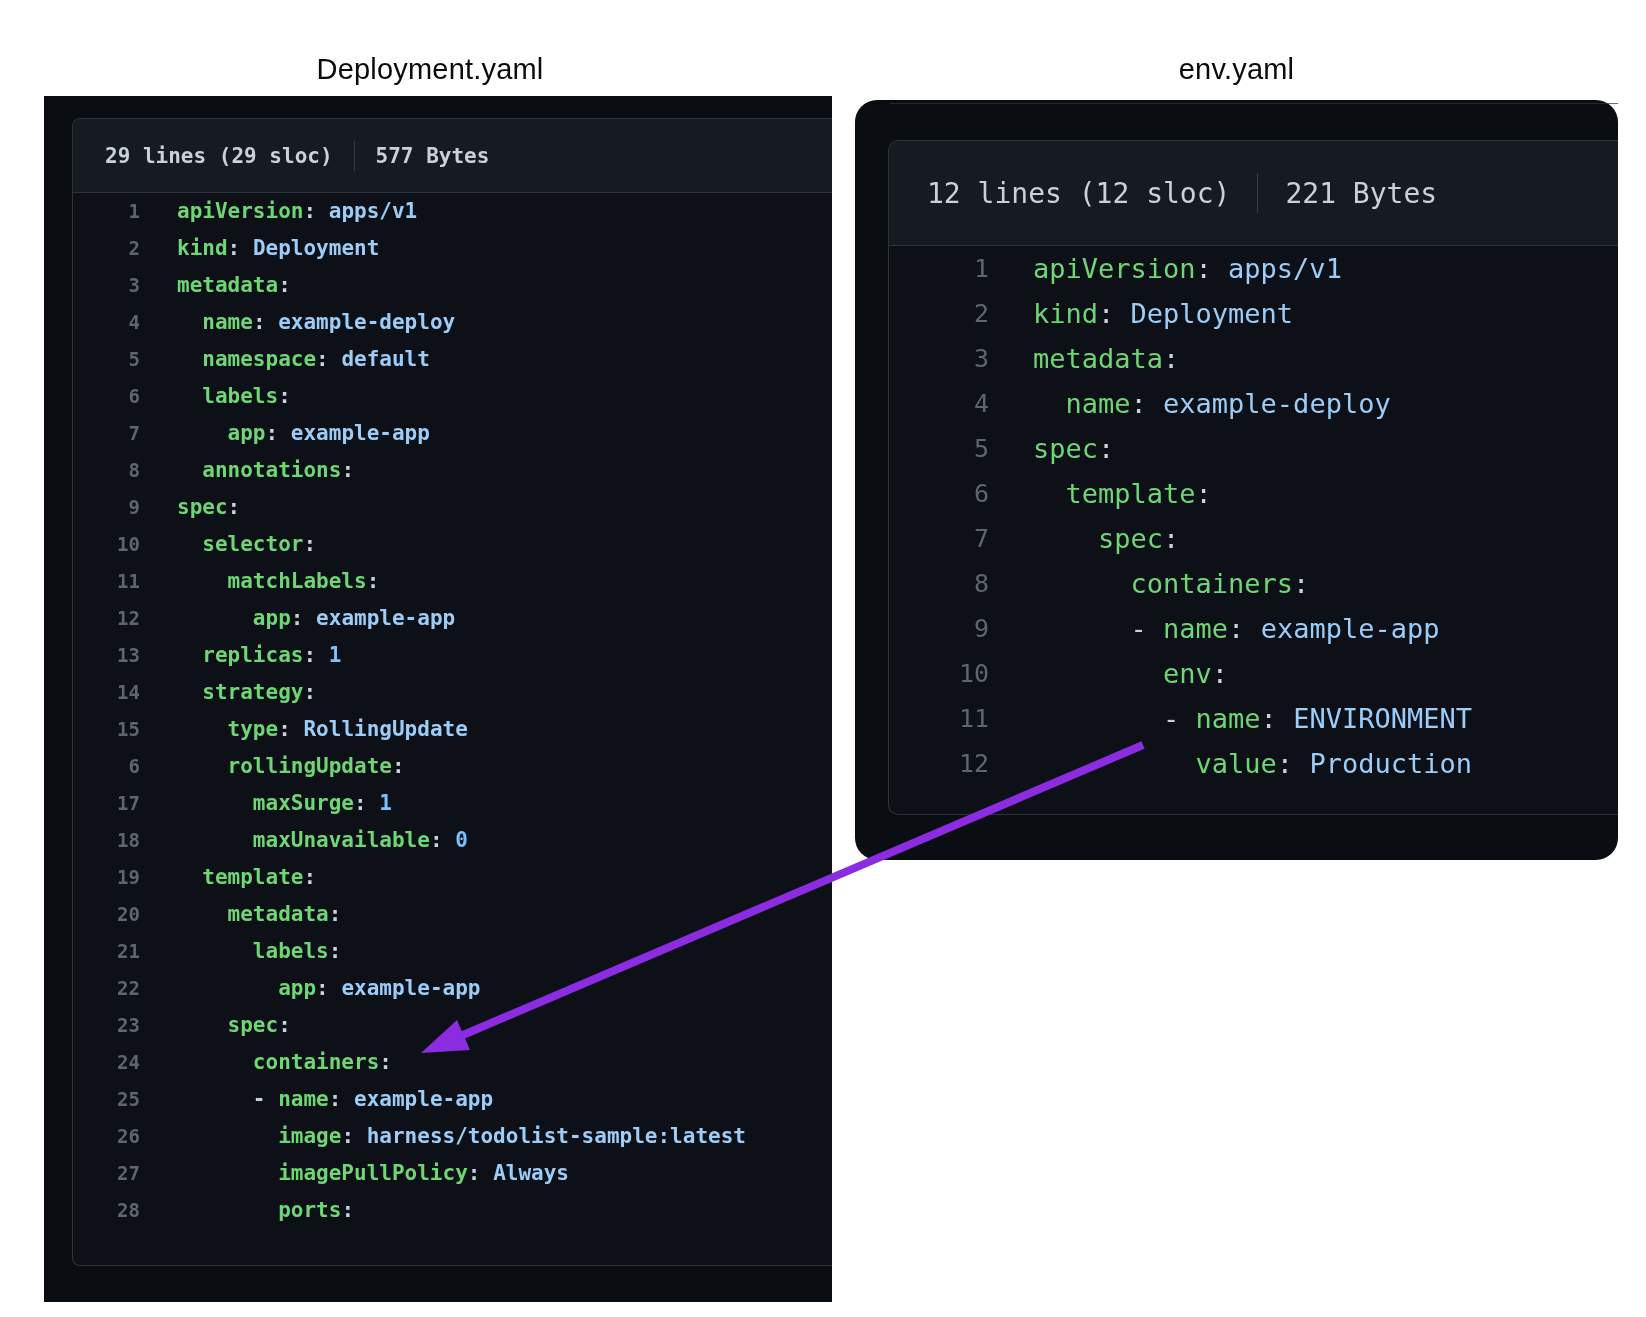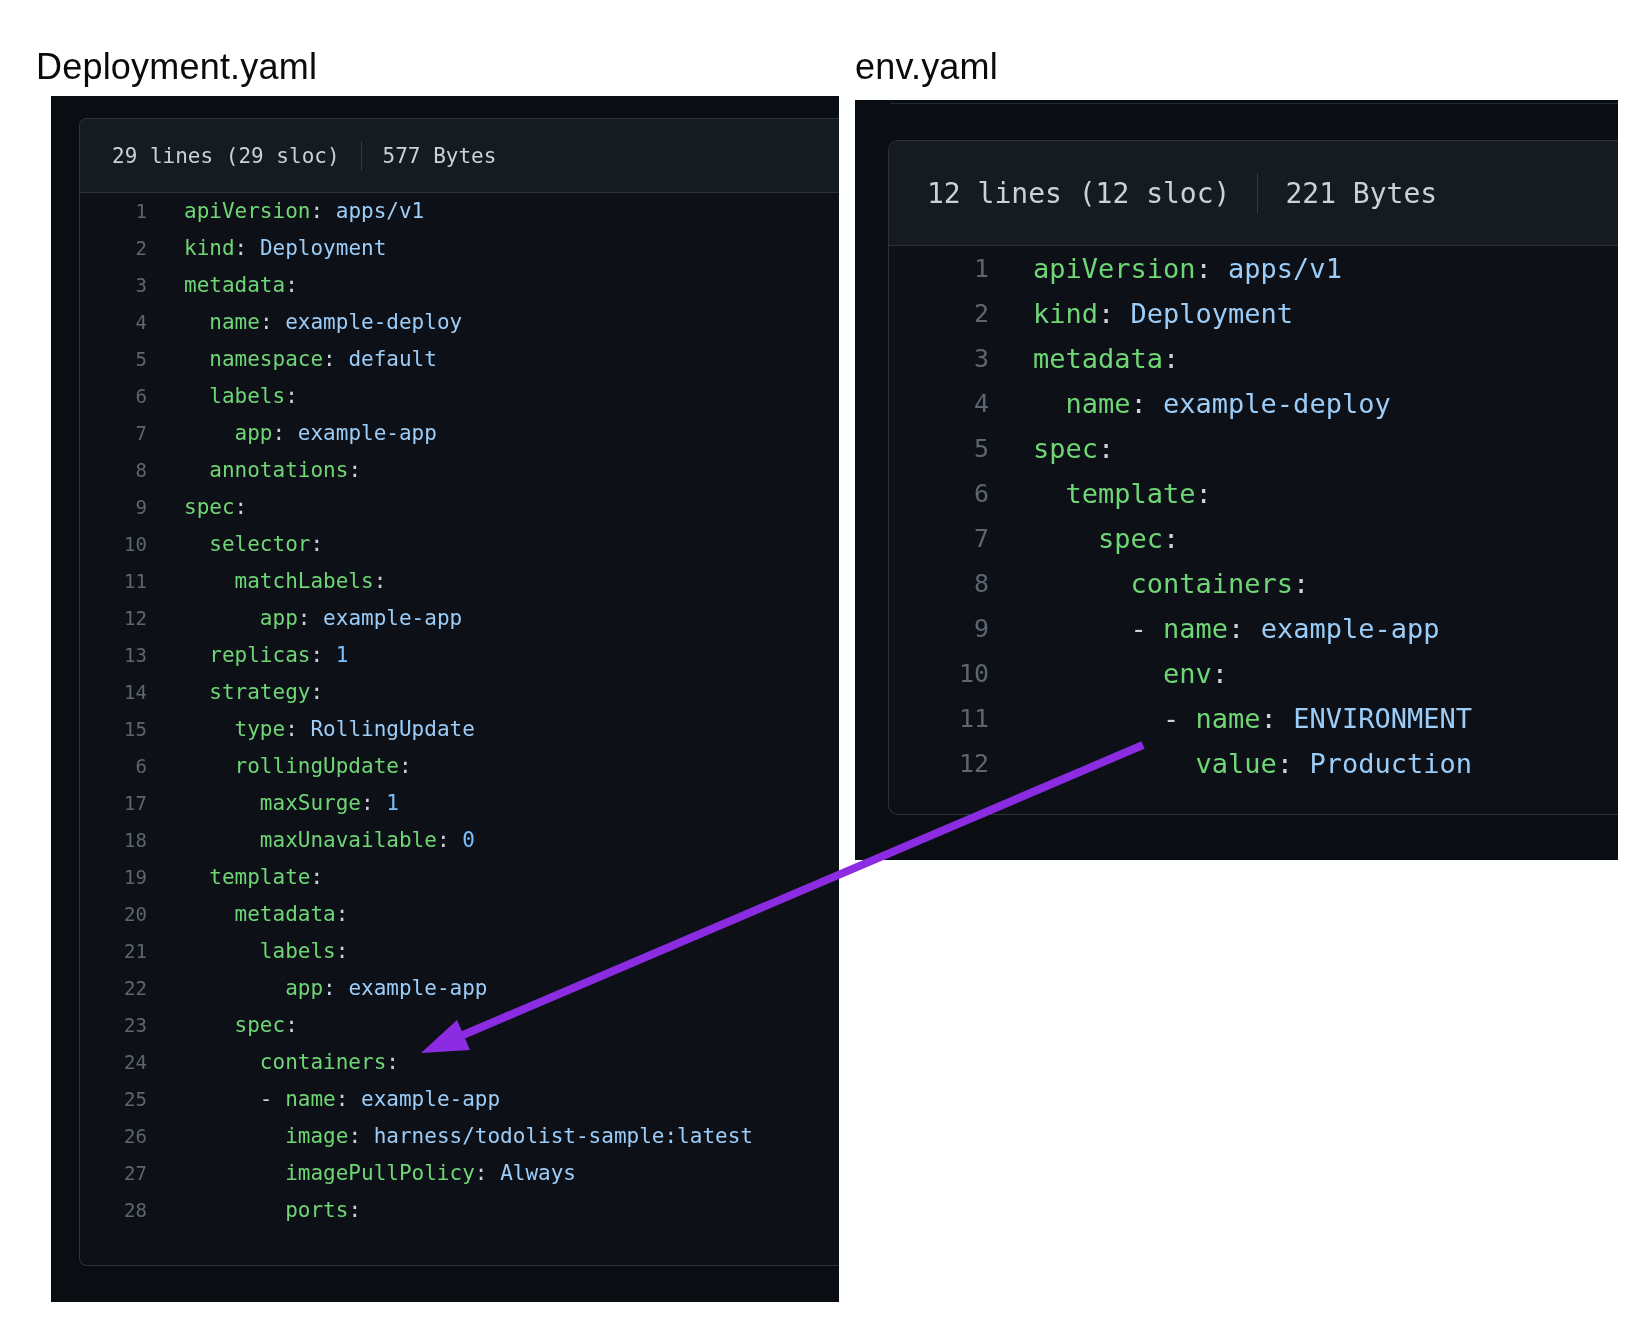--- a/index.html
+++ b/index.html
@@ -21,34 +21,35 @@
   html, body { margin: 0; padding: 0; }
   body {
     width: 1646px; height: 1317px;
     background: var(--page-bg);
     position: relative;
     font-family: "Liberation Sans", sans-serif;
     overflow: hidden;
   }
   .file-title {
     position: absolute;
-    top: 46px;
-    font-size: 36px;
+    top: 53px;
+    text-align: center;
+    font-size: 29px;
     color: var(--title);
     letter-spacing: 0.2px;
   }
   #title-left  { left: 36px;  width: 788px; }
   #title-right { left: 855px; width: 763px; }
 
   .panel {
     position: absolute;
     background: var(--outer-bg);
   }
-  #panel-deploy { left: 51px;  top: 96px;  width: 788px; height: 1206px; }
-  #panel-env    { left: 855px; top: 100px; width: 763px; height: 760px; }
+  #panel-deploy { left: 44px;  top: 96px;  width: 788px; height: 1206px; font-weight: bold; }
+  #panel-env    { left: 855px; top: 100px; width: 763px; height: 760px; border-radius: 22px; }
 
   .filebox {
     position: absolute;
     background: var(--inner-bg);
     border: 1px solid var(--border);
     border-right: none;
     overflow: hidden;
   }
   #panel-deploy .filebox {
     left: 28px; top: 22px; right: 0; bottom: 36px;

